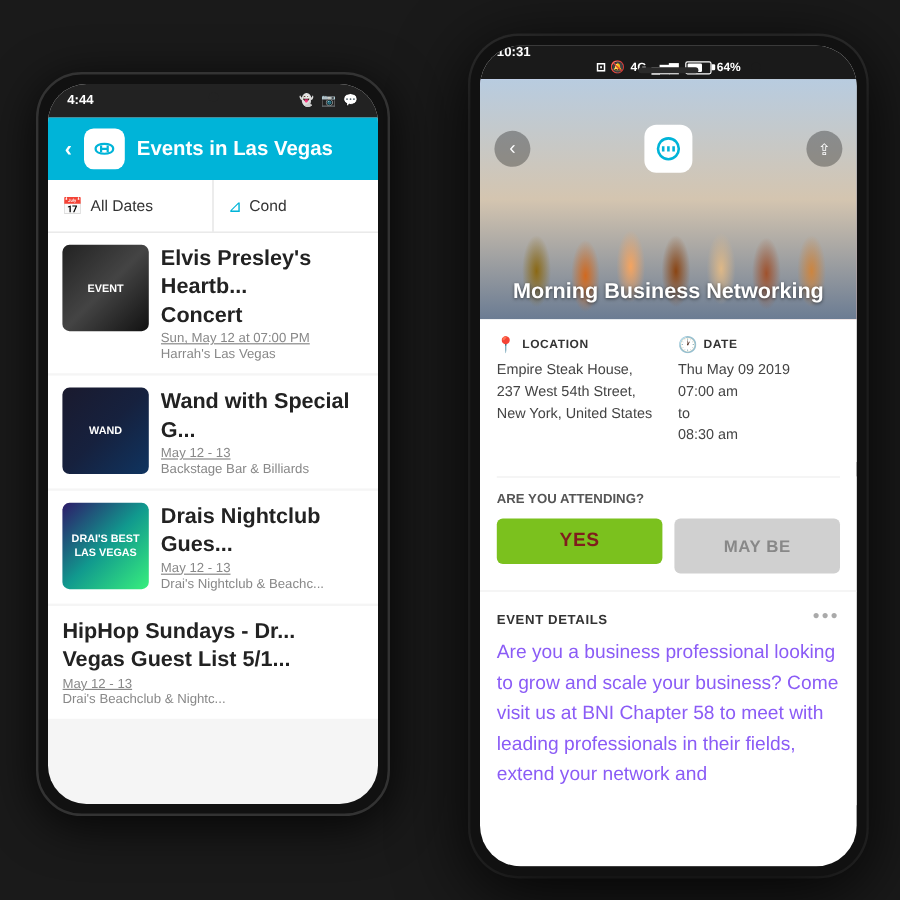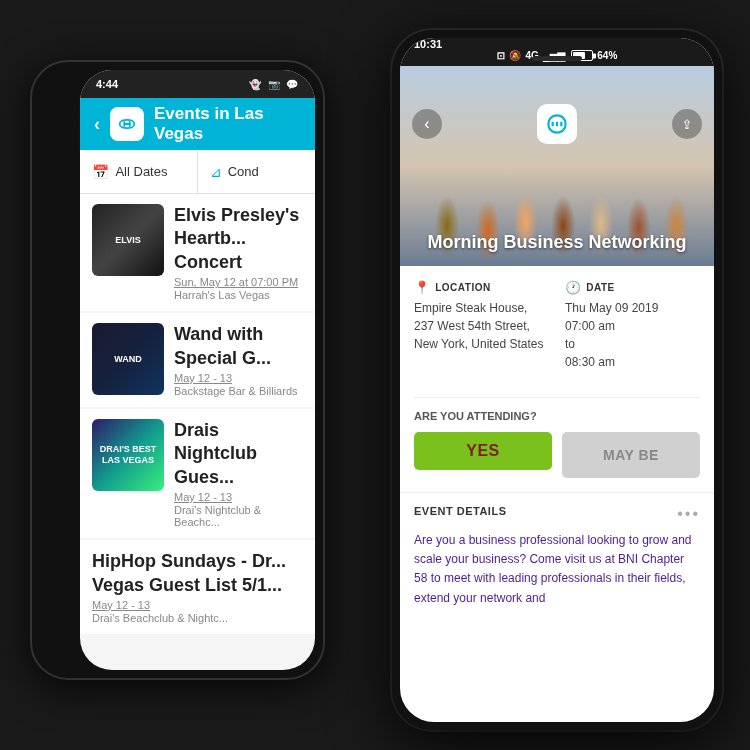--- a/index.html
+++ b/index.html
@@ -32,21 +32,20 @@
       box-shadow: 0 8px 40px rgba(0,0,0,0.8);
       overflow: hidden;
       border: 2px solid #333;
     }
     .phone-back-inner {
       position: absolute;
       top: 8px; left: 8px; right: 8px; bottom: 8px;
       background: #111;
       border-radius: 32px;
       overflow: hidden;
-      margin-left: 40px;
     }
     .phone-camera-back {
       position: absolute;
       top: 7px; left: 50%; transform: translateX(-50%);
       width: 8px; height: 8px;
       background: #222;
       border-radius: 50%;
       z-index: 11;
     }
 
@@ -396,35 +395,35 @@
       letter-spacing: 0.5px;
     }
 
     .event-details-section {
       border-top: 1px solid #eee;
       padding: 12px 14px;
       background: white;
     }
     .event-details-header {
       display: flex;
-      align-items: flex-start;
+      align-items: flex-end;
       justify-content: space-between;
       margin-bottom: 8px;
     }
     .event-details-label {
       font-size: 11px;
       font-weight: 700;
       color: #333;
       text-transform: uppercase;
       letter-spacing: 0.5px;
     }
     .three-dots { color: #aaa; font-size: 16px; letter-spacing: 2px; }
     .event-details-text {
-      font-size: 12px;
-      color: #4c1d95;
+      font-size: 16px;
+      color: #8b5cf6;
       line-height: 1.6;
     }
   </style>
 </head>
 <body>
 
 <div class="scene">
 
   <div class="phone-back">
     <div class="phone-back-inner">
@@ -460,21 +459,21 @@
             <span class="filter-icon">⊿</span>
             <span class="filter-text-back">Cond</span>
           </div>
         </div>
 
         <div class="event-list-back">
 
           <div class="event-item-back">
             <div class="event-thumb thumb-elvis">
               <div class="thumb-inner">
-                  <span class="thumb-text">ELVIS</span>
+                  <span class="thumb-text">EVENT</span>
                 </div>
             </div>
             <div class="event-info-back">
               <div class="event-name-back">Elvis Presley's Heartb...<br>Concert</div>
               <div class="event-date-back">Sun, May 12 at 07:00 PM</div>
               <div class="event-venue-back">Harrah's Las Vegas</div>
             </div>
           </div>
 
           <div class="event-item-back">

